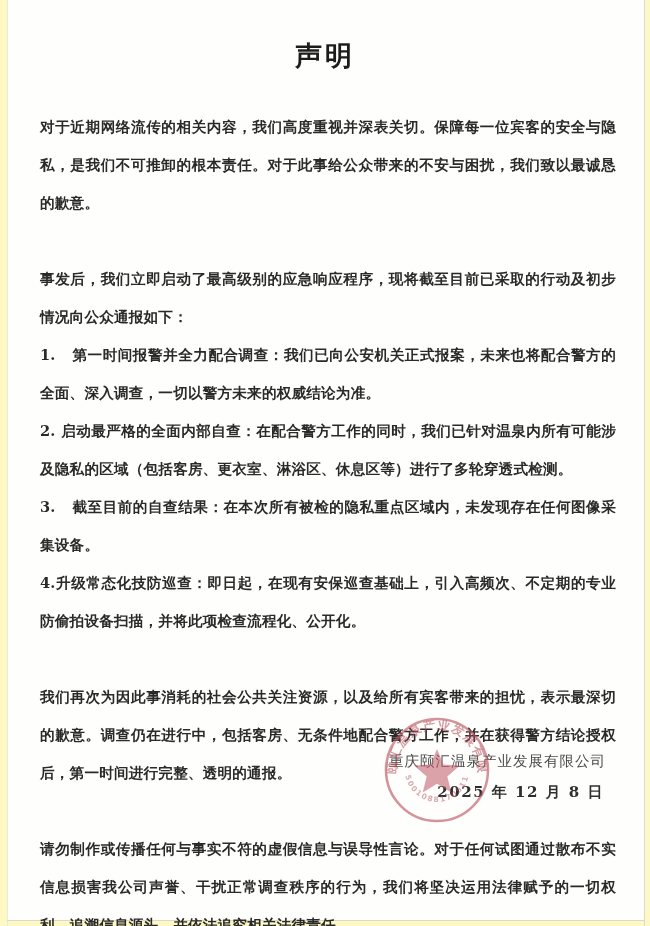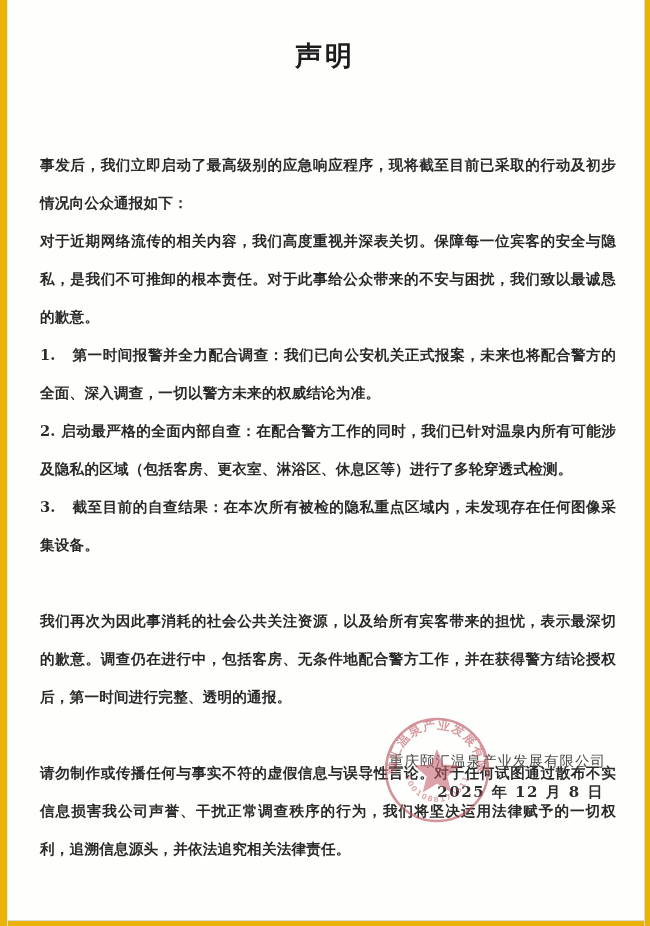--- a/index.html
+++ b/index.html
@@ -8,21 +8,21 @@
     background: #ffffff;
   }
   body {
     font-family: "DejaVu Serif", "Liberation Serif", serif;
   }
 
   #page {
     position: relative;
     width: 650px;
     height: 926px;
-    background: #eab308;
+    background: #fef9c3;
     overflow: hidden;
   }
 
   
   .edge-left {
     position: absolute;
     left: 7px; top: 0; bottom: 0;
     width: 1px;
     background: #e9e9e6;
   }
@@ -140,38 +140,41 @@
 
   <div class="paper"></div>
   <div class="edge-left"></div>
   <div class="edge-right"></div>
   <div class="edge-bottom"></div>
 
   <div class="doc-title">声明</div>
 
   <div class="body-block">
 
+    <p class="para">对于近期网络流传的相关内容，我们高度重视并深表关切。保障每一位宾客的安全与隐私，是我们不可推卸的根本责任。对于此事给公众带来的不安与困扰，我们致以最诚恳的歉意。</p>
+
     <p class="para gap-before">事发后，我们立即启动了最高级别的应急响应程序，现将截至目前已采取的行动及初步情况向公众通报如下：</p>
 
-    <p class="para">对于近期网络流传的相关内容，我们高度重视并深表关切。保障每一位宾客的安全与隐私，是我们不可推卸的根本责任。对于此事给公众带来的不安与困扰，我们致以最诚恳的歉意。</p>
-
     <div class="listwrap">
 
       <div class="listitem">
         <span class="num">1.</span>&nbsp;&nbsp;&nbsp;<span>第一时间报警并全力配合调查：我们已向公安机关正式报案，未来也将配合警方的全面、深入调查，一切以警方未来的权威结论为准。</span>
       </div>
 
       <div class="listitem">
         <span class="num">2.</span>&nbsp;<span>启动最严格的全面内部自查：在配合警方工作的同时，我们已针对温泉内所有可能涉及隐私的区域（包括客房、更衣室、淋浴区、休息区等）进行了多轮穿透式检测。</span>
       </div>
 
       <div class="listitem">
         <span class="num">3.</span>&nbsp;&nbsp;&nbsp;<span>截至目前的自查结果：在本次所有被检的隐私重点区域内，未发现存在任何图像采集设备。</span>
       </div>
 
+      <div class="listitem">
+        <span class="num">4.</span><span>升级常态化技防巡查：即日起，在现有安保巡查基础上，引入高频次、不定期的专业防偷拍设备扫描，并将此项检查流程化、公开化。</span>
+      </div>
 
     </div>
 
     <p class="para gap-before">我们再次为因此事消耗的社会公共关注资源，以及给所有宾客带来的担忧，表示最深切的歉意。调查仍在进行中，包括客房、无条件地配合警方工作，并在获得警方结论授权后，第一时间进行完整、透明的通报。</p>
 
     <p class="para gap-before">请勿制作或传播任何与事实不符的虚假信息与误导性言论。对于任何试图通过散布不实信息损害我公司声誉、干扰正常调查秩序的行为，我们将坚决运用法律赋予的一切权利，追溯信息源头，并依法追究相关法律责任。</p>
 
   </div>
 
   <div class="sign-area">

